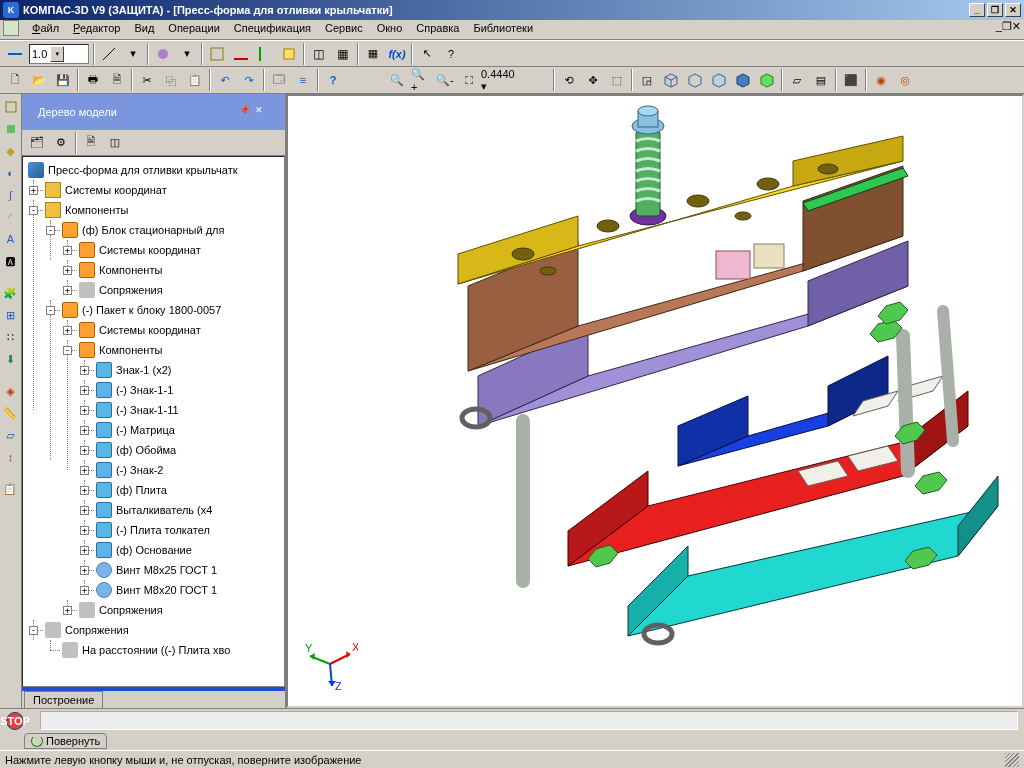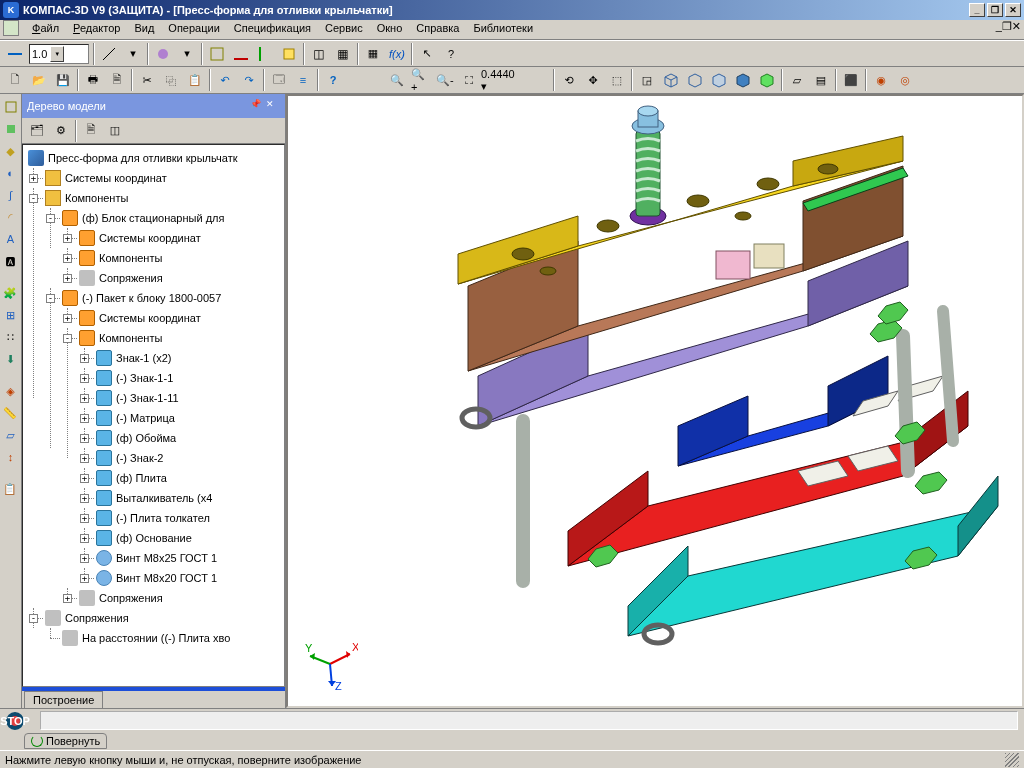--- a/index.html
+++ b/index.html
@@ -18,21 +18,21 @@
 .toolbar .combo .dd { width:14px; height:16px; background:#d4d0c8; border:1px solid #fff; border-right-color:#404040; border-bottom-color:#404040; margin-left:3px; display:flex; align-items:center; justify-content:center; font-size:7px; }
 .tbtn { width:22px; height:22px; display:flex; align-items:center; justify-content:center; margin:0 1px; cursor:default; border:1px solid transparent; }
 .tbtn svg,.tbtn span { pointer-events:none; }
 .sep { width:2px; height:22px; border-left:1px solid #808080; border-right:1px solid #fff; margin:0 2px; }
 .toolbar2 { height:27px; background:#d4d0c8; display:flex; align-items:center; padding:1px 3px; border-bottom:1px solid #808080; }
 .workarea { position:absolute; top:94px; left:0; right:0; bottom:60px; display:flex; background:#808080; }
 .leftbar { width:22px; background:#d4d0c8; border-right:1px solid #808080; display:flex; flex-direction:column; align-items:center; padding-top:2px; }
 .leftbar .lb { width:18px; height:18px; margin:2px 0; display:flex; align-items:center; justify-content:center; cursor:default; }
 .leftbar .lbdiv { height:10px; width:100%; }
 .treepanel { width:264px; background:#d4d0c8; display:flex; flex-direction:column; border-right:1px solid #808080; }
-.treetitle { height:24px; background:#7a96df; color:#fff; display:flex; align-items:center; padding:0 5px; font-size:11px; }
+.treetitle { height:36px; background:#7a96df; color:#fff; display:flex; align-items:center; padding:0 16px; font-size:11px; }
 .treetitle .spacer { flex:1; }
 .treetitle .tbtn2 { width:14px; height:14px; displa:flex; align-items:center; justify-content:center; margin-left:2px; cursor:default; font-size:9px; }
 .treetoolbar { height:26px; background:#d4d0c8; display:flex; align-items:center; padding:0 3px; border-bottom:1px solid #808080; }
 .treetoolbar .tbtn { width:22px; height:22px; }
 .treeview { flex:1; background:#fff; overflow:auto; border:1px inset #808080; margin:0; padding:3px; }
 .tree ul { list-style:none; padding-left:0; }
 .tree li { padding-left:17px; position:relative; white-space:nowrap; }
 .tree li::before { content:""; position:absolute; left:5px; top:0; bottom:50%; width:1px; border-left:1px dotted #808080; }
 .tree li::after { content:""; position:absolute; left:5px; top:10px; width:10px; border-top:1px dotted #808080; }
 .tree .row { display:flex; align-items:center; height:20px; cursor:default; }
@@ -45,21 +45,21 @@
 .ico-subassembly { background:#5ab4e6; border:1px solid #2a749c; border-radius:2px; }
 .ico-screw { background:#7ab4e6; border:1px solid #4a84b6; border-radius:50%; }
 .tree > ul > li::before,.tree > ul > li::after { display:none; }
 .tree > ul > li { padding-left:2px; }
 .treetab { height:21px; background:#d4d0c8; border-top:4px solid #1d4ed8; display:flex; align-items:flex-end; }
 .treetab .ttab { padding:2px 8px; background:#d4d0c8; border:1px solid #808080; border-bottom:none; margin-left:2px; font-size:11px; cursor:default; }
 .viewport { flex:1; background:#fff; border:2px inset #d4d0c8; position:relative; overflow:hidden; }
 .viewport svg.csys { position:absolute; left:14px; bottom:14px; }
 .bottompane { position:absolute; left:0; right:0; bottom:18px; height:42px; background:#d4d0c8; border-top:1px solid #808080; display:flex; flex-direction:column; }
 .bottompane .row1 { flex:1; display:flex; align-items:center; padding:2px 6px; }
-.bottompane .stopicon { width:18px; height:18px; background:#e04040; border-radius:50%; border:4px solid #0c4a6e; margin-right:16px; display:flex; align-items:center; justify-content:center; color:#fff; font-size:7px; font-weight:bold; }
+.bottompane .stopicon { width:18px; height:18px; background:#e04040; border-radius:50%; border:1px solid #0c4a6e; margin-right:16px; display:flex; align-items:center; justify-content:center; color:#fff; font-size:7px; font-weight:bold; }
 .bottompane .rest { flex:1; height:100%; background:#eee; border:1px inset #fff; }
 .bottompane .tabrow { height:18px; display:flex; align-items:center; padding-left:24px; }
 .bottompane .btab { padding:1px 6px; background:#d4d0c8; border:1px solid #808080; border-top-left-radius:4px; border-top-right-radius:4px; display:flex; align-items:center; cursor:default; font-size:11px; }
 .bottompane .btab .refreshicon { width:12px; height:12px; margin-right:3px; border:1px solid #068806; border-radius:50%; border-top-color:transparent; }
 .statusbar { position:absolute; left:0; right:0; bottom:0; height:18px; background:#d4d0c8; border-top:1px solid #fff; padding:2px 5px; font-size:11px; display:flex; align-items:center; }
 .statusbar .grip { margin-left:auto; width:14px; height:14px; background:repeating-linear-gradient(135deg,#808080 0 1px,transparent 1px 3px); }
 </style>
 </head>
 <body>
 
@@ -138,21 +138,21 @@
       <span style="font-size:12px">◫</span>
     </div>
   <div class="tbtn">
       <span style="font-size:12px">▦</span>
     </div>
   <div class="sep"></div>
   <div class="tbtn">
       <span>▦</span>
     </div>
   <div class="tbtn">
-      <span style="color:#0050c0;font-style:italic;font-weight:normal">f(x)</span>
+      <span style="color:#0050c0;font-style:italic;font-weight:bold">f(x)</span>
     </div>
   <div class="sep"></div>
   <div class="tbtn">
       <span>↖</span>
     </div>
   <div class="tbtn">
       <span>?</span>
     </div>
 </div>
 

